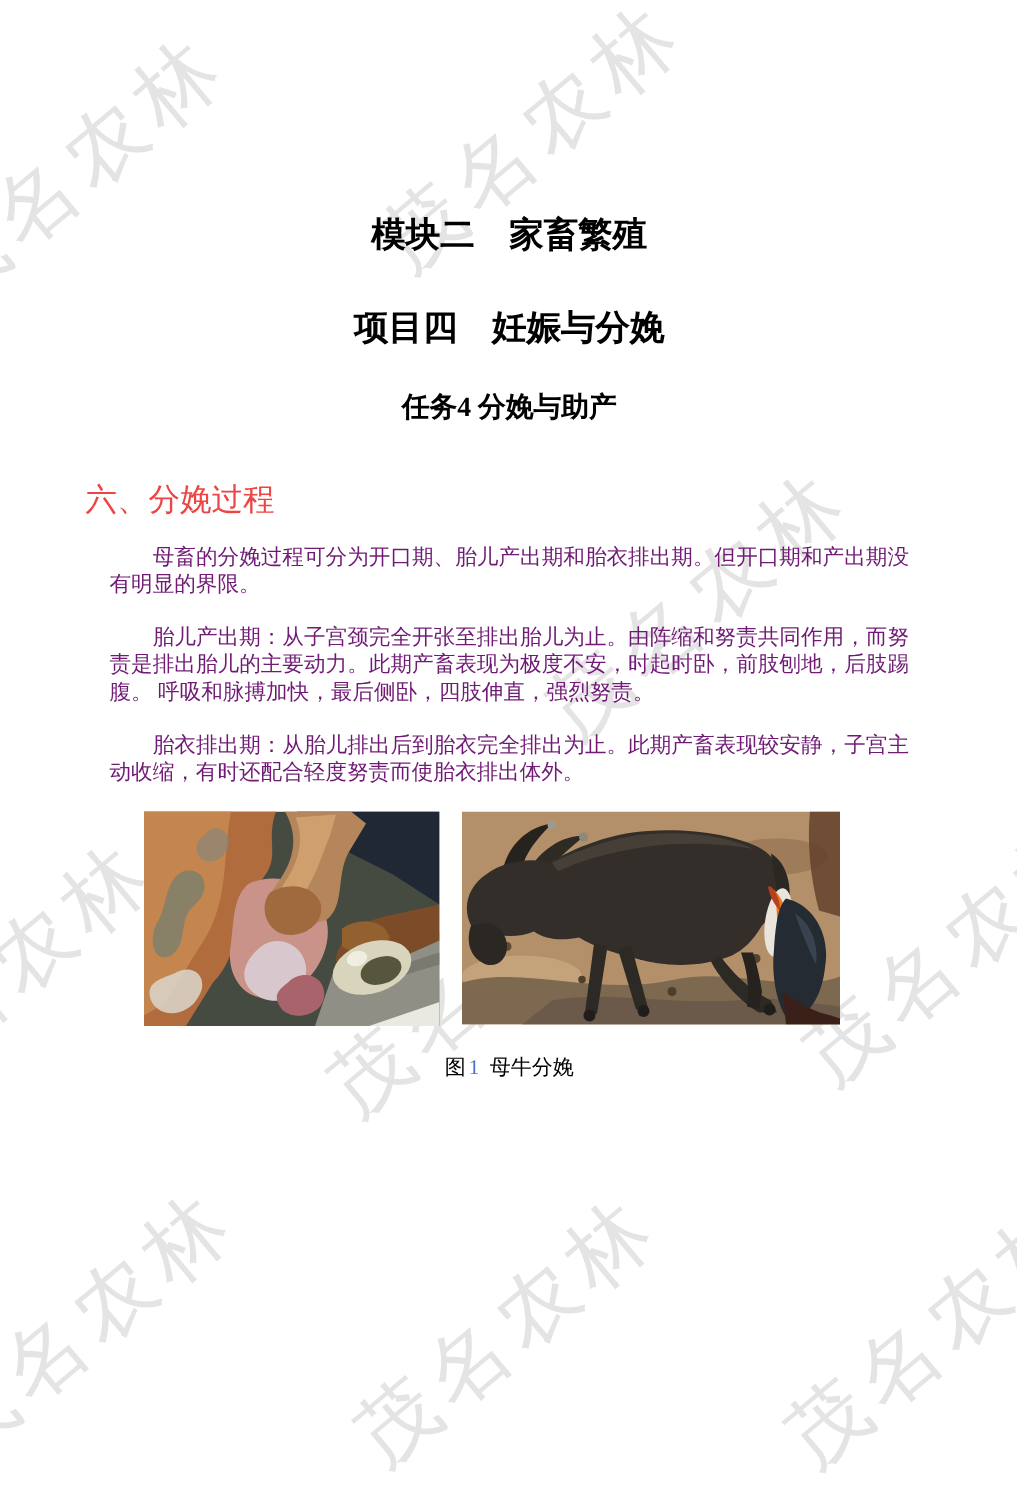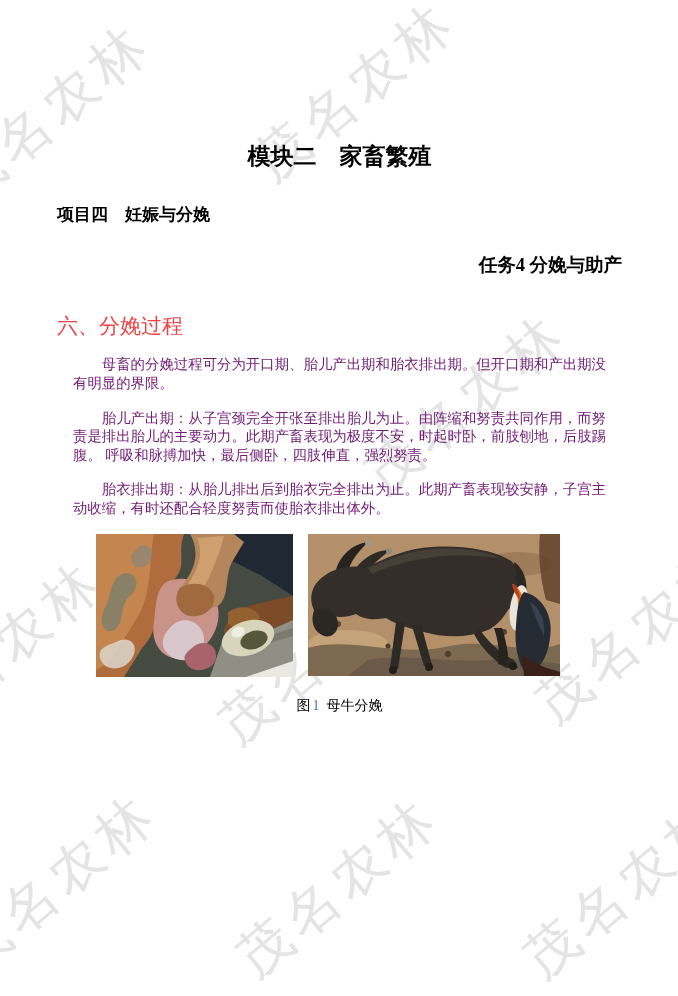--- a/index.html
+++ b/index.html
@@ -23,24 +23,24 @@
   .wm6{left:637px;top:634px;}
   .wm7{left:56px;top:884px;}
   .wm8{left:338px;top:888px;}
   .wm9{left:625px;top:889px;}
   
   .content{position:relative;z-index:1;padding:143px 56px 0 57px;}
   .h-module{
     margin:0 0 34px 0;font-size:23px;font-weight:bold;text-align:center;line-height:1.2;
   }
   .h-project{
-    margin:0 0 29px 0;font-size:17px;font-weight:bold;line-height:1.2;
+    margin:0 0 29px 0;font-size:23px;font-weight:bold;text-align:center;line-height:1.2;
   }
   .h-task{
-    margin:0 0 38px 0;font-size:18.5px;font-weight:bold;text-align:right;line-height:1.2;
+    margin:0 0 38px 0;font-size:18.5px;font-weight:bold;text-align:center;line-height:1.2;
   }
   .h-section{
     margin:0 0 2px 0;font-size:21px;font-weight:normal;color:#ef4444;
     text-align:left;line-height:1.2;
   }
   p.body{
     margin:16px;font-size:14.4px;line-height:18.6px;text-align:justify;
     text-indent:2em;color:#701a75;
   }
   

